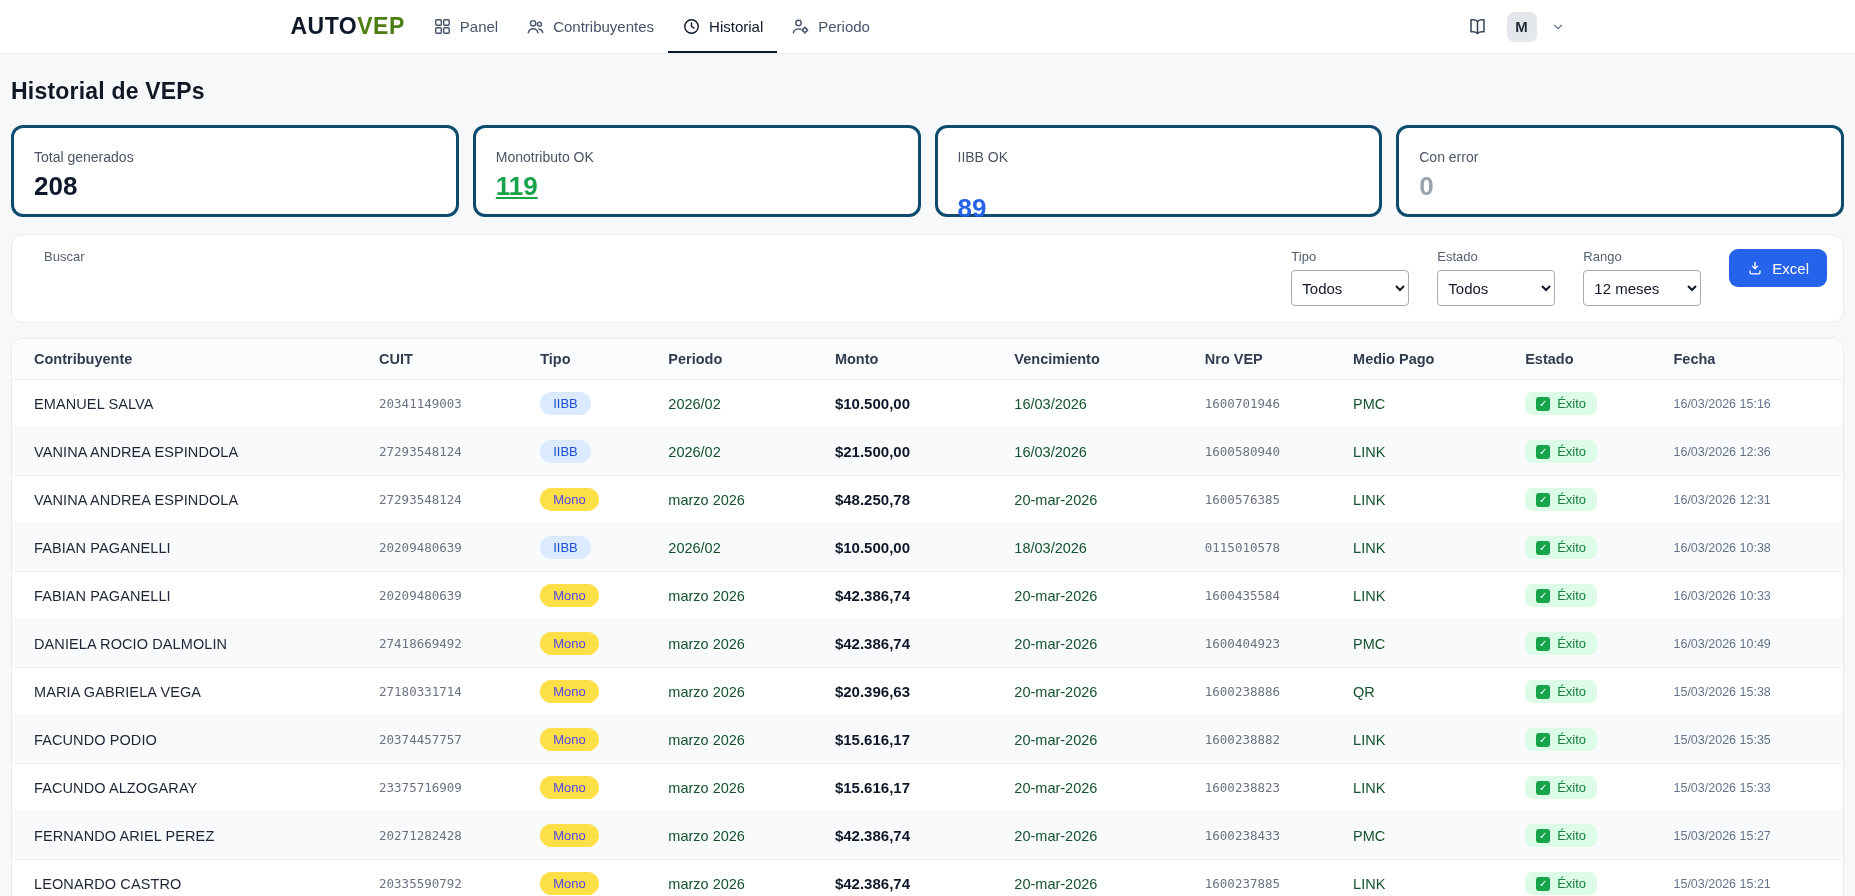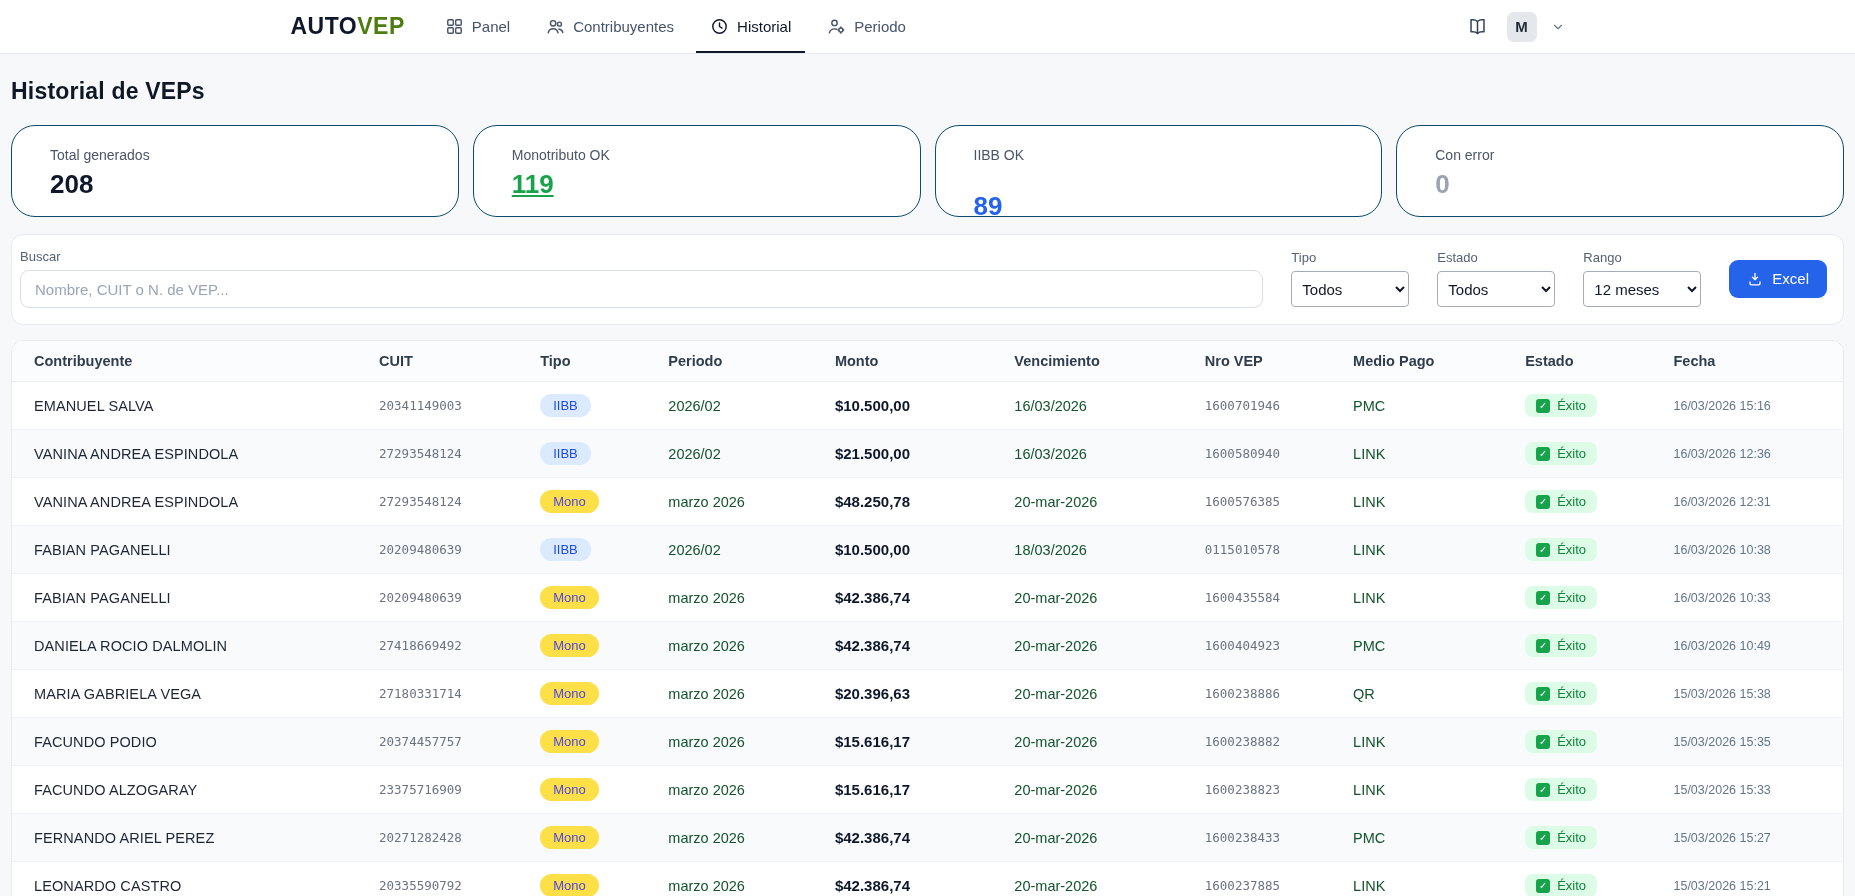--- a/index.html
+++ b/index.html
@@ -3,47 +3,47 @@
 <meta charset="utf-8">
 <style>
   *{box-sizing:border-box;margin:0;padding:0}
   html,body{width:1855px;height:896px;overflow:hidden}
   body{font-family:"Liberation Sans",sans-serif;background:#f7f8fa;color:#0f172a;font-size:15px}
 
   
   .header{background:#fff;border-bottom:1px solid #e7eaee;height:54px;width:100%}
   .header-inner{max-width:1290px;margin:0 auto;height:100%;display:flex;align-items:center;justify-content:space-between;padding:0 8px}
   .header-left{display:flex;align-items:center;height:100%}
-  .logo{font-size:23px;font-weight:800;letter-spacing:.5px;margin-right:26px;display:flex;align-items:flex-start}
+  .logo{font-size:23px;font-weight:800;letter-spacing:.5px;margin-right:14px;display:flex;align-items:flex-start}
   .logo .p1{color:#0f172a}
   .logo .p2{color:#4d7c0f}
-  .nav{display:flex;align-items:stretch;height:100%;gap:8px}
+  .nav{display:flex;align-items:stretch;height:100%;}
   .nav-item{display:flex;align-items:center;gap:8px;padding:0 14px;color:#47536a;font-size:15px;cursor:pointer;border-bottom:2px solid transparent;border-top:2px solid transparent}
   .nav-item svg{width:19px;height:19px;stroke:#47536a;fill:none;stroke-width:1.8;stroke-linecap:round;stroke-linejoin:round}
   .nav-item.active{color:#0f172a;border-bottom-color:#0f172a;font-weight:500}
   .nav-item.active svg{stroke:#0f172a}
   .header-right{display:flex;align-items:center;gap:14px}
   .icon-btn{width:30px;height:30px;display:flex;align-items:center;justify-content:center;cursor:pointer}
   .icon-btn svg{width:21px;height:21px;stroke:#334155;fill:none;stroke-width:1.7;stroke-linecap:round;stroke-linejoin:round}
   .avatar{width:30px;height:30px;border-radius:7px;background:#e4e7ec;color:#1f2937;display:flex;align-items:center;justify-content:center;font-weight:700;font-size:15px;cursor:pointer}
   .chev{width:14px;height:14px}
   .chev svg{width:14px;height:14px;stroke:#64748b;fill:none;stroke-width:2;stroke-linecap:round;stroke-linejoin:round}
 
   
   .main{padding:0 11px}
   .page-title{font-size:23px;font-weight:700;color:#101826;margin:24px 0 20px 0;letter-spacing:.2px}
 
   
   .stats{display:flex;gap:14px}
-  .stat-card{flex:1;background:#fff;border:1px solid #0c4a6e;border-radius:24px;padding:21px 38px;height:92px}
+  .stat-card{flex:1;background:#fff;border:3px solid #0c4a6e;border-radius:12px;padding:21px 20px;height:92px}
   .stat-label{font-size:14px;color:#4b5565}
   .stat-value{font-size:26px;font-weight:700;margin-top:6px}
 
   
-  .filter-card{background:#fff;border:1px solid #e7eaee;border-radius:12px;margin-top:17px;padding:14px 16px 16px 8px;display:flex;align-items:center;gap:28px}
+  .filter-card{background:#fff;border:1px solid #e7eaee;border-radius:12px;margin-top:17px;padding:14px 16px 16px 32px;display:flex;align-items:flex-start;gap:28px}
   .field{display:flex;flex-direction:column;gap:6px}
   .field-search{flex:1}
   .field-label{font-size:13px;color:#556072}
   .search-input{height:38px;border:1px solid #d9dee6;border-radius:9px;padding:0 14px;font-size:15px;font-family:"Liberation Sans",sans-serif;color:#0f172a;width:100%;outline:none;background:#fff}
   .search-input::placeholder{color:#9aa5b4}
   .select{height:36px;min-width:118px;border:1px solid #a6adb8;border-radius:4px;background:#fff;font-size:15px;font-family:"Liberation Sans",sans-serif;color:#111827;padding:0 6px}
   .excel-btn{height:38px;background:#2563eb;color:#fff;border:none;border-radius:9px;padding:0 18px;font-size:15px;font-family:"Liberation Sans",sans-serif;display:flex;align-items:center;gap:9px;cursor:pointer}
   .excel-btn svg{width:16px;height:16px;stroke:#fff;fill:none;stroke-width:2;stroke-linecap:round;stroke-linejoin:round}
 
   
@@ -150,21 +150,20 @@
     </div>
     <div class="stat-card">
       <div class="stat-label">Con error</div>
       <div class="stat-value" style="color: rgb(156, 163, 175);">0</div>
     </div>
   </div>
 
   <div class="filter-card">
     <div class="field field-search">
       <label class="field-label">Buscar</label>
-      <input class="search-input" type="text" placeholder="Nombre, CUIT o N. de VEP..." style="">
     </div>
     <div class="field">
       <label class="field-label">Tipo</label>
       <select class="select"><option>Todos</option></select>
     </div>
     <div class="field">
       <label class="field-label">Estado</label>
       <select class="select"><option>Todos</option></select>
     </div>
     <div class="field">

